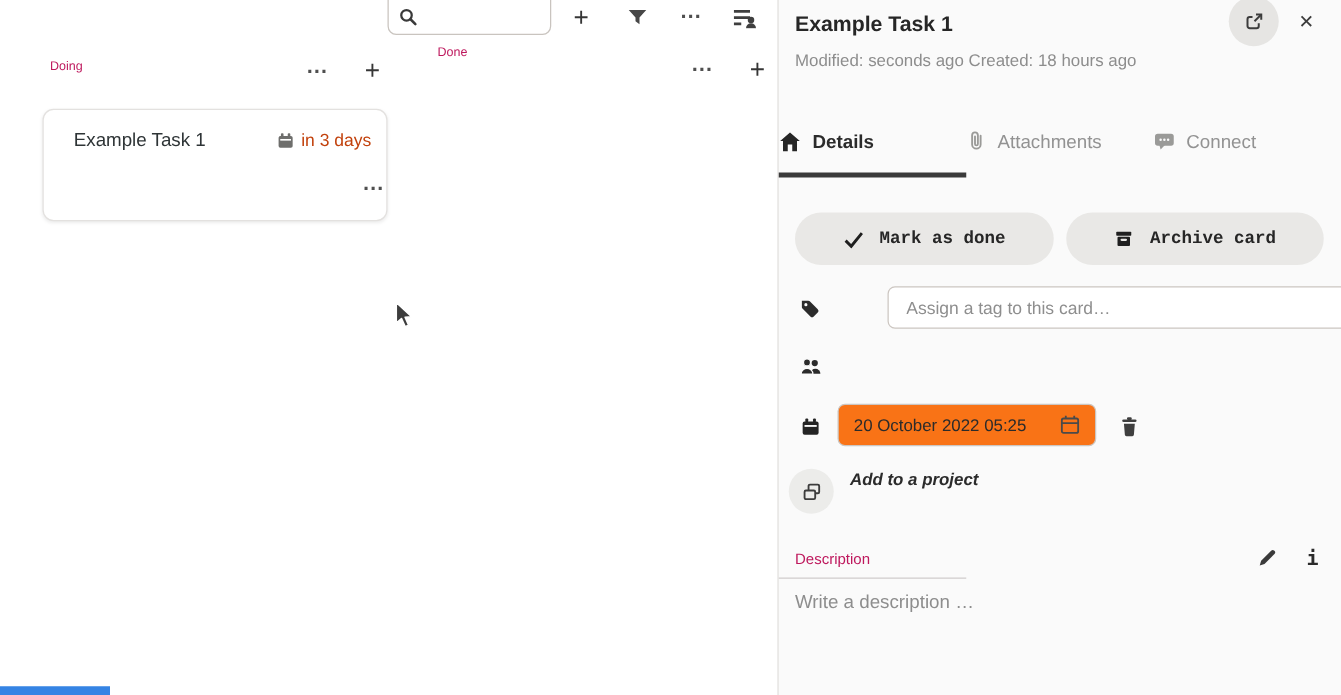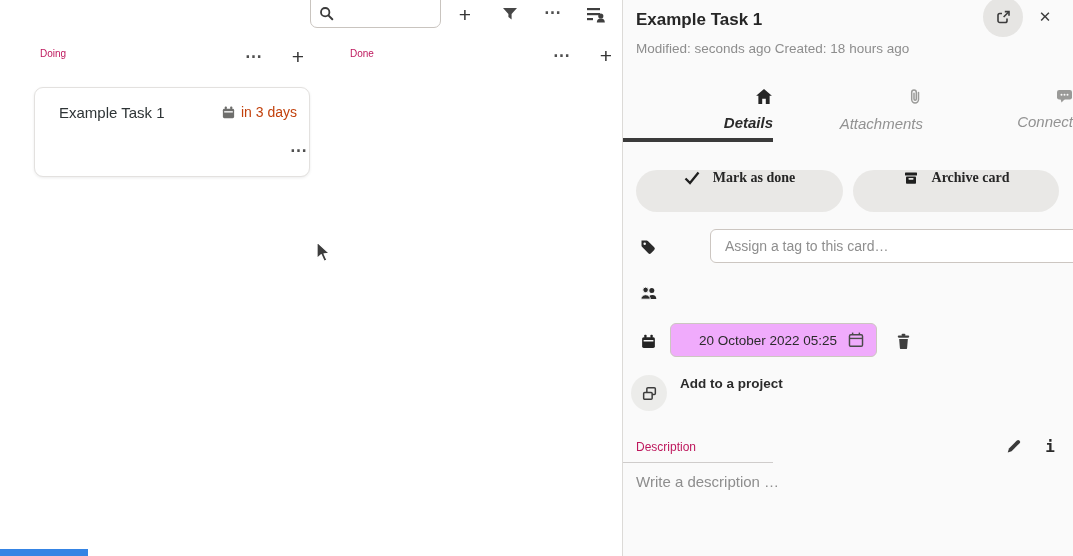--- a/index.html
+++ b/index.html
@@ -47,55 +47,54 @@
   .circle-btn {
     left:360px; top:-3px; width:40px; height:40px; border-radius:50%;
     background:#e6e5e3; border:none; display:flex; align-items:center; justify-content:center;
   }
   .close-btn {
     left:408px; top:5px; width:28px; height:24px; background:none; border:none;
     font-size:15px; color:#3c3c3c; display:flex; align-items:center; justify-content:center;
   }
   .tabs { left:0; top:84px; width:450px; height:58px; display:flex; }
   .tab {
-    flex:1; display:flex; flex-direction:column; align-items:flex-end; justify-content:flex-start;
+    flex:1; display:flex; flex-direction:row; align-items:center; justify-content:flex-start;
     padding-top:4px; gap:9px; background:none; border:none; border-bottom:4px solid transparent;
     font-family:inherit;
-    font-style:italic;
   }
   .tab .tab-label { font-size:15px; color:#929292; }
   .tab.active { border-bottom-color:#3a3a3a; }
   .tab.active .tab-label { color:#2b2b2b; font-weight:700; }
   .pill {
     height:42px; border-radius:21px; background:#e9e8e6; border:none;
-    display:flex; justify-content:center; gap:13px;
-    font-size:14px; font-weight:700; color:#262626; font-family:Liberation Serif, serif;
+    display:flex; align-items:center; justify-content:center; gap:13px;
+    font-size:14px; font-weight:700; color:#262626; font-family:Liberation Mono, monospace;
   }
   .pill-done    { left:13px;  top:170px; width:207px; }
   .pill-archive { left:230px; top:170px; width:206px; }
   .field-icon { left:17px; width:18px; height:18px; display:flex; align-items:center; }
   .entry {
     left:47px; width:393px; height:34px; background:#fff;
     border:1px solid #ccc6c1; border-radius:6px; padding:0 10px 0 14px;
     font-size:14px; color:#2b2b2b; font-family:inherit;
   }
   .entry::placeholder { color:#8e8e8e; opacity:1; }
   .date-entry {
-    left:47px; top:323px; width:207px; height:34px; background:#f0abfc;
+    left:47px; top:323px; width:207px; height:34px; background:#f97316;
     border:1px solid #ccc6c1; border-radius:6px;
-    display:flex; align-items:center; justify-content:space-between; padding:0 6px 0 28px;
+    display:flex; align-items:center; justify-content:space-between; padding:0 6px 0 12px;
   }
   .date-text { font-size:13.5px; color:#2b2b2b; }
   .icon-only-btn { background:none; border:none; display:flex; align-items:center; justify-content:center; }
   .project-row { left:8px; top:373px; width:430px; height:44px; display:flex; gap:13px; background:none; border:none; text-align:left; font-family:inherit; }
   .project-circle {
     width:36px; height:36px; border-radius:50%; background:#ececea; flex:0 0 auto;
     display:flex; align-items:center; justify-content:center; margin-top:2px;
   }
-  .project-texts { display:flex; flex-direction:column; gap:2px; padding-top:3px; }
+  .project-texts { display:flex; flex-direction:column; gap:2px; padding-top:3px;font-style:italic; }
   .project-title { font-size:13.5px; font-weight:700; color:#2b2b2b; }
   .project-sub   { font-size:14.5px; color:#8d8d8d; }
   .desc-label { left:13px; top:440px; font-size:12px; color:#be185d; }
   .desc-underline { left:0; top:462px; width:150px; height:1px; background:#cfcccb; }
   .desc-edit { left:378px; top:435px; width:24px; height:22px; }
   .desc-info { left:416px; top:434px; width:22px; height:24px;
                font-family:"DejaVu Sans Mono", monospace; font-weight:700; font-size:16px; color:#2b2b2b; }
   .desc-placeholder { left:13px; top:473px; font-size:15px; color:#8d8d8d; }
 
   svg { display:block; }
@@ -138,21 +137,21 @@
 </button>
 
 <span class="abs col-title" style="left:40px; top:48px;">Doing</span>
 <button class="abs toolbar-btn" style="left:240px; top:42px;">
   <span class="dots-glyph">⋯</span>
 </button>
 <button class="abs toolbar-btn" style="left:284px; top:42px;">
   <span class="plus-glyph">+</span>
 </button>
 
-<span class="abs col-title" style="left:350px; top:48px;">Done</span>
+<span class="abs col-title" style="left:350px; top:37px;">Done</span>
 <button class="abs toolbar-btn" style="left:548px; top:41px;">
   <span class="dots-glyph">⋯</span>
 </button>
 <button class="abs toolbar-btn" style="left:592px; top:41px;">
   <span class="plus-glyph">+</span>
 </button>
 
 <div class="abs card">
   <span class="abs card-title">Example Task 1</span>
   <span class="abs card-due">

